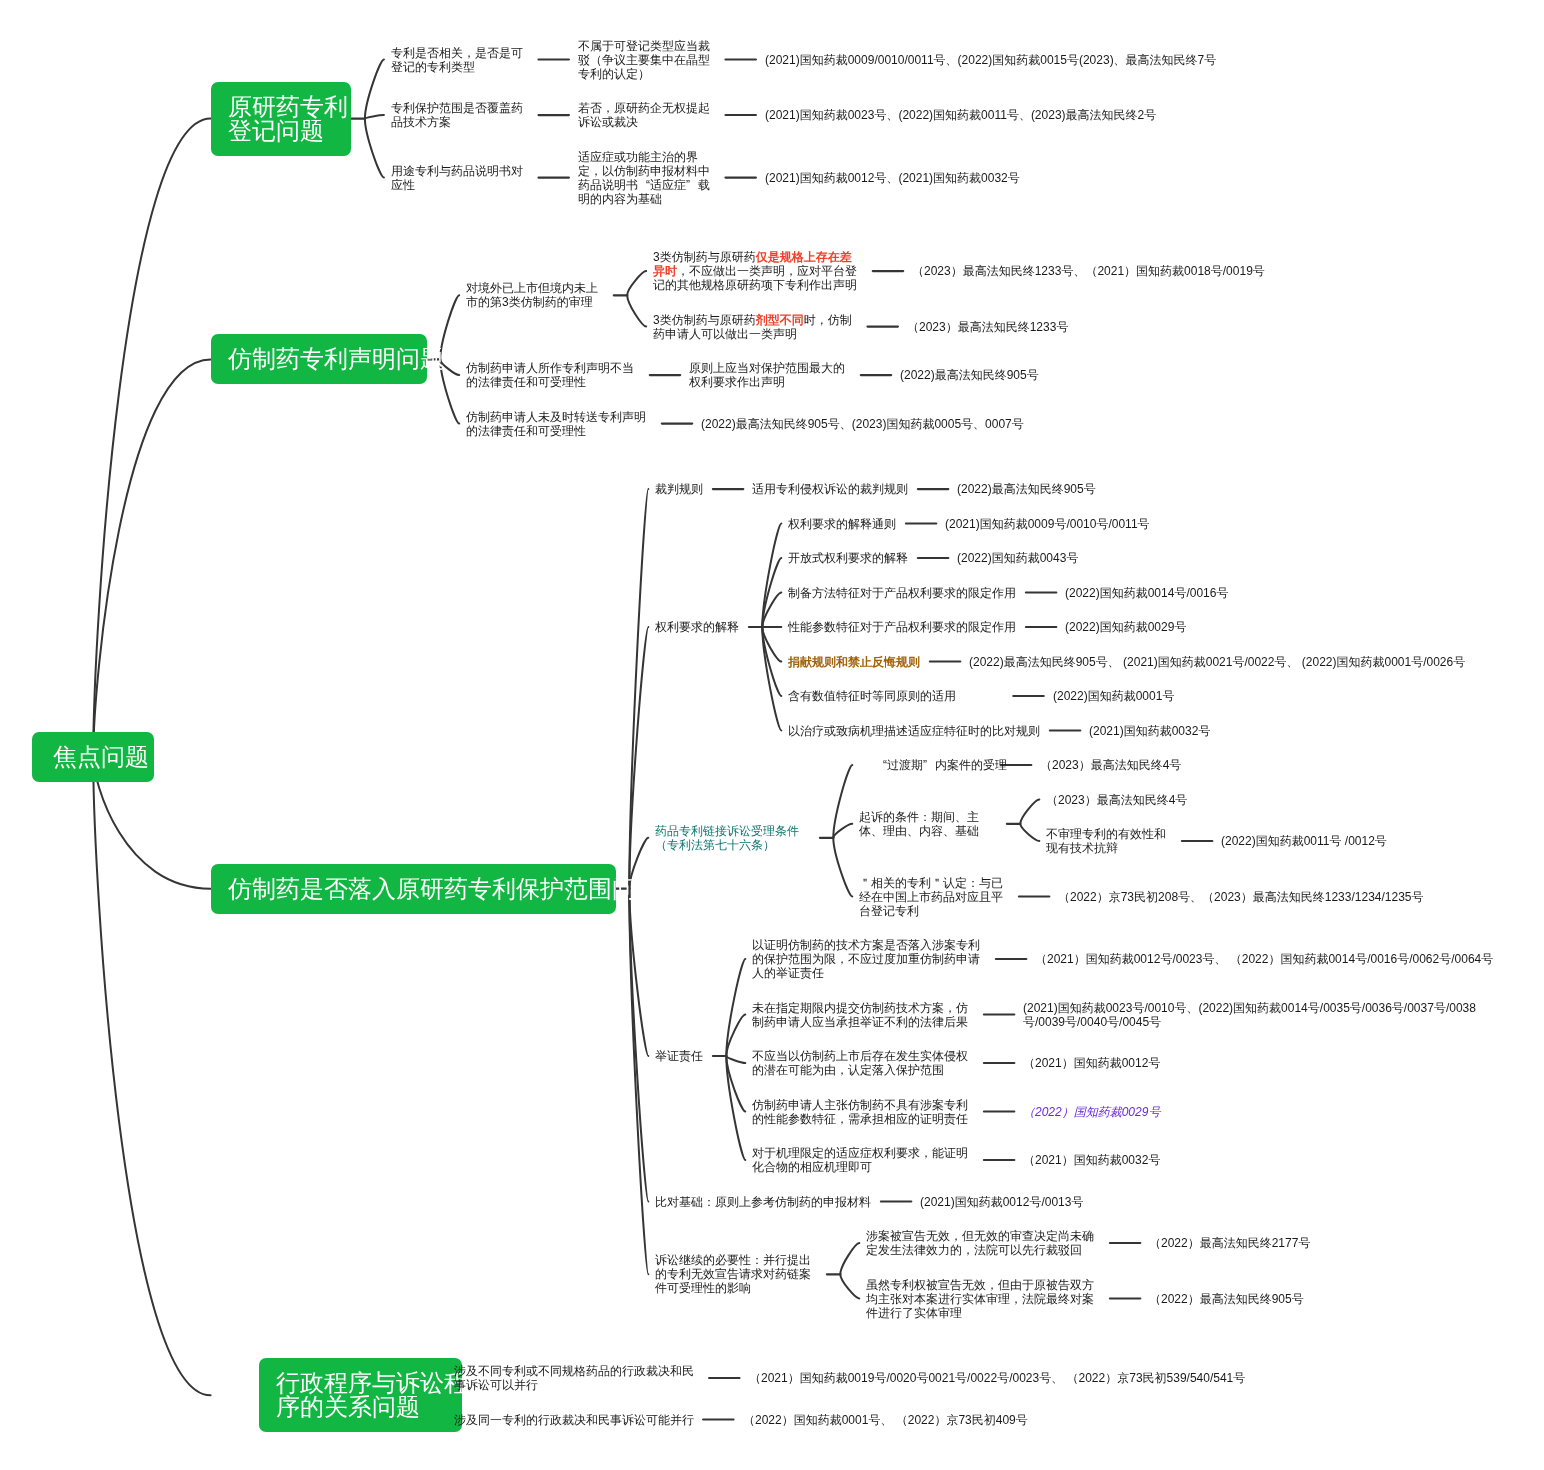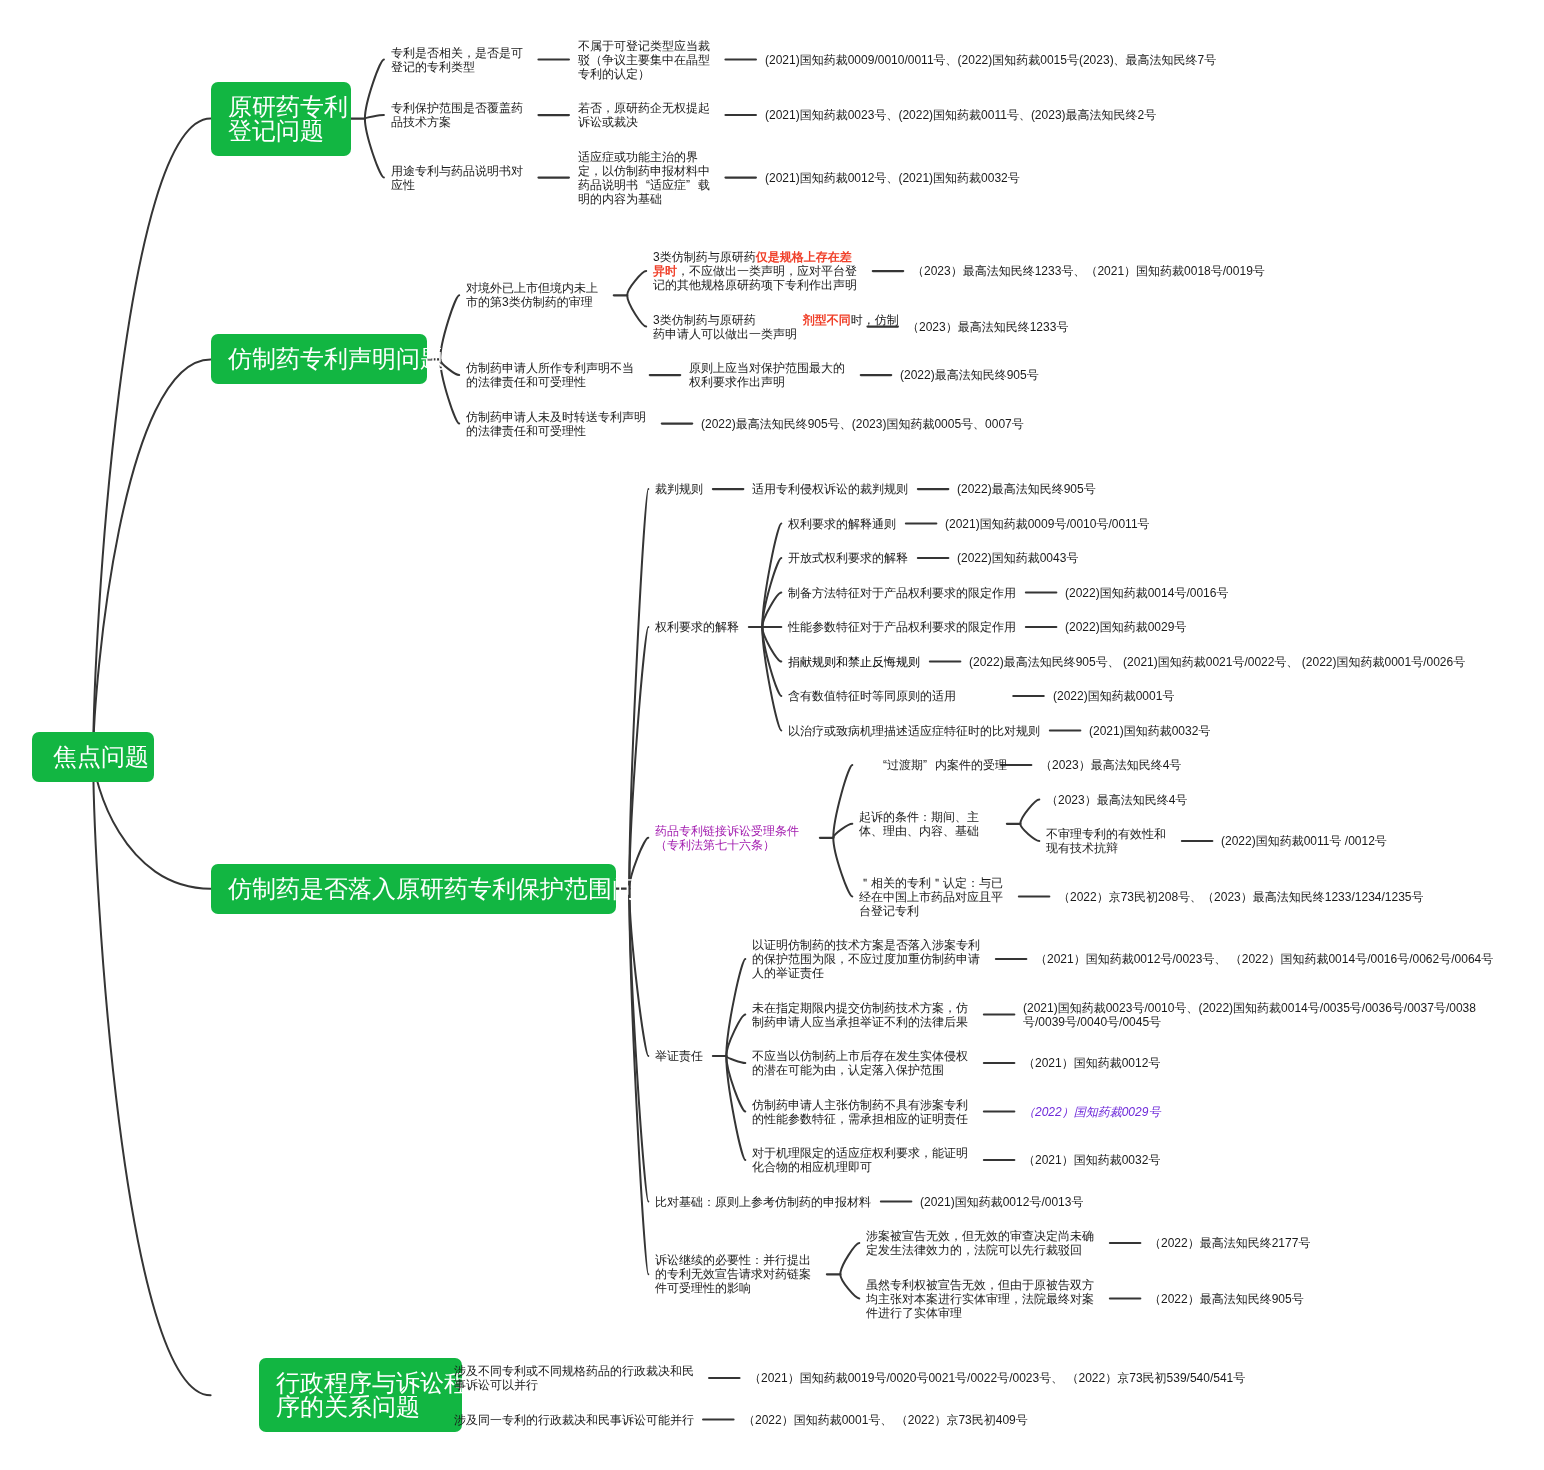--- a/index.html
+++ b/index.html
@@ -113,47 +113,47 @@
     <div class="node leafnode" style="left: 390.9px; top: 101.0px; width: 138px; height: 28px; color: rgb(26, 26, 26);"><span class="ln">专利保护范围是否覆盖药</span><span class="ln">品技术方案</span></div>
     <div class="node leafnode" style="left: 577.9px; top: 101.0px; width: 138px; height: 28px; color: rgb(26, 26, 26);"><span class="ln">若否，原研药企无权提起</span><span class="ln">诉讼或裁决</span></div>
     <div class="node leafnode" style="left: 764.9px; top: 108.0px; width: 391.2px; height: 14px; color: rgb(26, 26, 26);"><span class="ln">(2021)国知药裁0023号、(2022)国知药裁0011号、(2023)最高法知民终2号</span></div>
     <div class="node leafnode" style="left: 390.9px; top: 163.6px; width: 138px; height: 28px; color: rgb(26, 26, 26);"><span class="ln">用途专利与药品说明书对</span><span class="ln">应性</span></div>
     <div class="node leafnode" style="left: 577.9px; top: 149.6px; width: 138px; height: 56px; color: rgb(26, 26, 26);"><span class="ln">适应症或功能主治的界</span><span class="ln">定，以仿制药申报材料中</span><span class="ln">药品说明书<span class="fw" style="width: 12px; text-align: right;">“</span>适应症<span class="fw" style="width: 12px; text-align: left;">”</span>载</span><span class="ln">明的内容为基础</span></div>
     <div class="node leafnode" style="left: 764.9px; top: 170.6px; width: 254.8px; height: 14px; color: rgb(26, 26, 26);"><span class="ln">(2021)国知药裁0012号、(2021)国知药裁0032号</span></div>
     <div class="node topic" style="left: 210.6px; top: 334.4px; width: 215.6px; height: 50px; background: rgb(18, 182, 66); color: rgb(255, 255, 255); padding: 13px 23px 13px 17px;"><span class="ln">仿制药专利声明问题</span></div>
     <div class="node leafnode" style="left: 466.2px; top: 281.3px; width: 138px; height: 28px; color: rgb(26, 26, 26);"><span class="ln">对境外已上市但境内未上</span><span class="ln">市的第3类仿制药的审理</span></div>
     <div class="node leafnode" style="left: 653.2px; top: 250.1px; width: 210px; height: 42px; color: rgb(26, 26, 26);"><span class="ln"><span>3类仿制药与原研药</span><span class="hl" style="color: rgb(240, 64, 42);">仅是规格上存在差</span></span><span class="ln"><span class="hl" style="color: rgb(240, 64, 42);">异时</span><span>，不应做出一类声明，应对平台登</span></span><span class="ln"><span>记的其他规格原研药项下专利作出声明</span></span></div>
     <div class="node leafnode" style="left: 912.2px; top: 264.1px; width: 352.8px; height: 14px; color: rgb(26, 26, 26);"><span class="ln">（2023）最高法知民终1233号、（2021）国知药裁0018号/0019号</span></div>
-    <div class="node leafnode" style="left: 653.2px; top: 312.6px; width: 204.7px; height: 28px; color: rgb(26, 26, 26);"><span class="ln"><span>3类仿制药与原研药</span><span class="hl" style="color: rgb(240, 64, 42); margin-left: 47px;">剂型不同</span><span>时，仿制</span></span><span class="ln"><span>药申请人可以做出一类声明</span></span></div>
+    <div class="node leafnode" style="left: 653.2px; top: 312.6px; width: 204.7px; height: 28px; color: rgb(26, 26, 26);"><span class="ln"><span>3类仿制药与原研药</span><span class="hl" style="color: rgb(240, 64, 42);">剂型不同</span><span>时，仿制</span></span><span class="ln"><span>药申请人可以做出一类声明</span></span></div>
     <div class="node leafnode" style="left: 906.9px; top: 319.6px; width: 161.4px; height: 14px; color: rgb(26, 26, 26);"><span class="ln">（2023）最高法知民终1233号</span></div>
     <div class="node leafnode" style="left: 466.2px; top: 361.1px; width: 174px; height: 28px; color: rgb(26, 26, 26);"><span class="ln">仿制药申请人所作专利声明不当</span><span class="ln">的法律责任和可受理性</span></div>
     <div class="node leafnode" style="left: 689.2px; top: 361.1px; width: 162px; height: 28px; color: rgb(26, 26, 26);"><span class="ln">原则上应当对保护范围最大的</span><span class="ln">权利要求作出声明</span></div>
     <div class="node leafnode" style="left: 900.2px; top: 368.1px; width: 138.7px; height: 14px; color: rgb(26, 26, 26);"><span class="ln">(2022)最高法知民终905号</span></div>
     <div class="node leafnode" style="left: 466.2px; top: 409.6px; width: 186px; height: 28px; color: rgb(26, 26, 26);"><span class="ln">仿制药申请人未及时转送专利声明</span><span class="ln">的法律责任和可受理性</span></div>
     <div class="node leafnode" style="left: 701.2px; top: 416.6px; width: 322.8px; height: 14px; color: rgb(26, 26, 26);"><span class="ln">(2022)最高法知民终905号、(2023)国知药裁0005号、0007号</span></div>
     <div class="node topic" style="left: 210.6px; top: 863.7px; width: 404.7px; height: 50px; background: rgb(18, 182, 66); color: rgb(255, 255, 255); padding: 13px 23px 13px 17px;"><span class="ln">仿制药是否落入原研药专利保护范围问题</span></div>
     <div class="node leafnode" style="left: 655.3px; top: 482.1px; width: 48px; height: 14px; color: rgb(26, 26, 26);"><span class="ln">裁判规则</span></div>
     <div class="node leafnode" style="left: 752.3px; top: 482.1px; width: 156px; height: 14px; color: rgb(26, 26, 26);"><span class="ln">适用专利侵权诉讼的裁判规则</span></div>
     <div class="node leafnode" style="left: 957.3px; top: 482.1px; width: 138.7px; height: 14px; color: rgb(26, 26, 26);"><span class="ln">(2022)最高法知民终905号</span></div>
     <div class="node leafnode" style="left: 655.3px; top: 620.0px; width: 84px; height: 14px; color: rgb(26, 26, 26);"><span class="ln">权利要求的解释</span></div>
     <div class="node leafnode" style="left: 788.3px; top: 516.5px; width: 108px; height: 14px; color: rgb(26, 26, 26);"><span class="ln">权利要求的解释通则</span></div>
     <div class="node leafnode" style="left: 945.3px; top: 516.5px; width: 204.6px; height: 14px; color: rgb(26, 26, 26);"><span class="ln">(2021)国知药裁0009号/0010号/0011号</span></div>
     <div class="node leafnode" style="left: 788.3px; top: 551.0px; width: 120px; height: 14px; color: rgb(26, 26, 26);"><span class="ln">开放式权利要求的解释</span></div>
     <div class="node leafnode" style="left: 957.3px; top: 551.0px; width: 121.4px; height: 14px; color: rgb(26, 26, 26);"><span class="ln">(2022)国知药裁0043号</span></div>
     <div class="node leafnode" style="left: 788.3px; top: 585.5px; width: 228px; height: 14px; color: rgb(26, 26, 26);"><span class="ln">制备方法特征对于产品权利要求的限定作用</span></div>
     <div class="node leafnode" style="left: 1065.3px; top: 585.5px; width: 163.4px; height: 14px; color: rgb(26, 26, 26);"><span class="ln">(2022)国知药裁0014号/0016号</span></div>
     <div class="node leafnode" style="left: 788.3px; top: 620.0px; width: 228px; height: 14px; color: rgb(26, 26, 26);"><span class="ln">性能参数特征对于产品权利要求的限定作用</span></div>
     <div class="node leafnode" style="left: 1065.3px; top: 620.0px; width: 121.4px; height: 14px; color: rgb(26, 26, 26);"><span class="ln">(2022)国知药裁0029号</span></div>
-    <div class="node leafnode" style="left: 788.3px; top: 654.5px; width: 132px; height: 14px; color: #000000;"><span class="ln">捐献规则和禁止反悔规则</span></div>
+    <div class="node leafnode" style="left: 788.3px; top: 654.5px; width: 132px; height: 14px; color: #a16207; font-weight: bold;"><span class="ln">捐献规则和禁止反悔规则</span></div>
     <div class="node leafnode" style="left: 969.3px; top: 654.5px; width: 496.2px; height: 14px; color: rgb(26, 26, 26);"><span class="ln">(2022)最高法知民终905号、 (2021)国知药裁0021号/0022号、 (2022)国知药裁0001号/0026号</span></div>
     <div class="node leafnode" style="left: 788.3px; top: 689.0px; width: 215.4px; height: 14px; color: rgb(26, 26, 26);"><span class="ln">含有数值特征时等同原则的适用</span></div>
     <div class="node leafnode" style="left: 1052.7px; top: 689.0px; width: 121.4px; height: 14px; color: rgb(26, 26, 26);"><span class="ln">(2022)国知药裁0001号</span></div>
     <div class="node leafnode" style="left: 788.3px; top: 723.5px; width: 252px; height: 14px; color: rgb(26, 26, 26);"><span class="ln">以治疗或致病机理描述适应症特征时的比对规则</span></div>
     <div class="node leafnode" style="left: 1089.3px; top: 723.5px; width: 121.4px; height: 14px; color: rgb(26, 26, 26);"><span class="ln">(2021)国知药裁0032号</span></div>
-    <div class="node leafnode" style="left: 655.3px; top: 823.8px; width: 155px; height: 28px; color: #a21caf; font-family: Liberation Serif, serif;"><span class="ln">药品专利链接诉讼受理条件</span><span class="ln">（专利法第七十六条）</span></div>
+    <div class="node leafnode" style="left: 655.3px; top: 823.8px; width: 155px; height: 28px; color: #0f766e; font-family: Liberation Serif, serif;"><span class="ln">药品专利链接诉讼受理条件</span><span class="ln">（专利法第七十六条）</span></div>
     <div class="node leafnode" style="left: 859.3px; top: 758.0px; width: 132px; height: 14px; color: rgb(26, 26, 26); margin-left: 16px;"><span class="ln"><span class="fw" style="width: 12px; text-align: right;">“</span>过渡期<span class="fw" style="width: 12px; text-align: left;">”</span>内案件的受理</span></div>
     <div class="node leafnode" style="left: 1040.3px; top: 758.0px; width: 141.4px; height: 14px; color: rgb(26, 26, 26);"><span class="ln">（2023）最高法知民终4号</span></div>
     <div class="node leafnode" style="left: 859.3px; top: 809.8px; width: 138px; height: 28px; color: rgb(26, 26, 26);"><span class="ln">起诉的条件：期间、主</span><span class="ln">体、理由、内容、基础</span></div>
     <div class="node leafnode" style="left: 1046.3px; top: 792.5px; width: 141.4px; height: 14px; color: rgb(26, 26, 26);"><span class="ln">（2023）最高法知民终4号</span></div>
     <div class="node leafnode" style="left: 1046.3px; top: 827.0px; width: 126px; height: 28px; color: rgb(26, 26, 26);"><span class="ln">不审理专利的有效性和</span><span class="ln">现有技术抗辩</span></div>
     <div class="node leafnode" style="left: 1221.3px; top: 834.0px; width: 165.9px; height: 14px; color: rgb(26, 26, 26);"><span class="ln">(2022)国知药裁0011号 /0012号</span></div>
     <div class="node leafnode" style="left: 859.3px; top: 875.5px; width: 150px; height: 42px; color: rgb(26, 26, 26);"><span class="ln">＂相关的专利＂认定：与已</span><span class="ln">经在中国上市药品对应且平</span><span class="ln">台登记专利</span></div>
     <div class="node leafnode" style="left: 1058.3px; top: 889.5px; width: 365.5px; height: 14px; color: rgb(26, 26, 26);"><span class="ln">（2022）京73民初208号、（2023）最高法知民终1233/1234/1235号</span></div>
     <div class="node leafnode" style="left: 655.3px; top: 1049.0px; width: 48px; height: 14px; color: rgb(26, 26, 26);"><span class="ln">举证责任</span></div>
     <div class="node leafnode" style="left: 752.3px; top: 938.0px; width: 234px; height: 42px; color: rgb(26, 26, 26);"><span class="ln">以证明仿制药的技术方案是否落入涉案专利</span><span class="ln">的保护范围为限，不应过度加重仿制药申请</span><span class="ln">人的举证责任</span></div>

